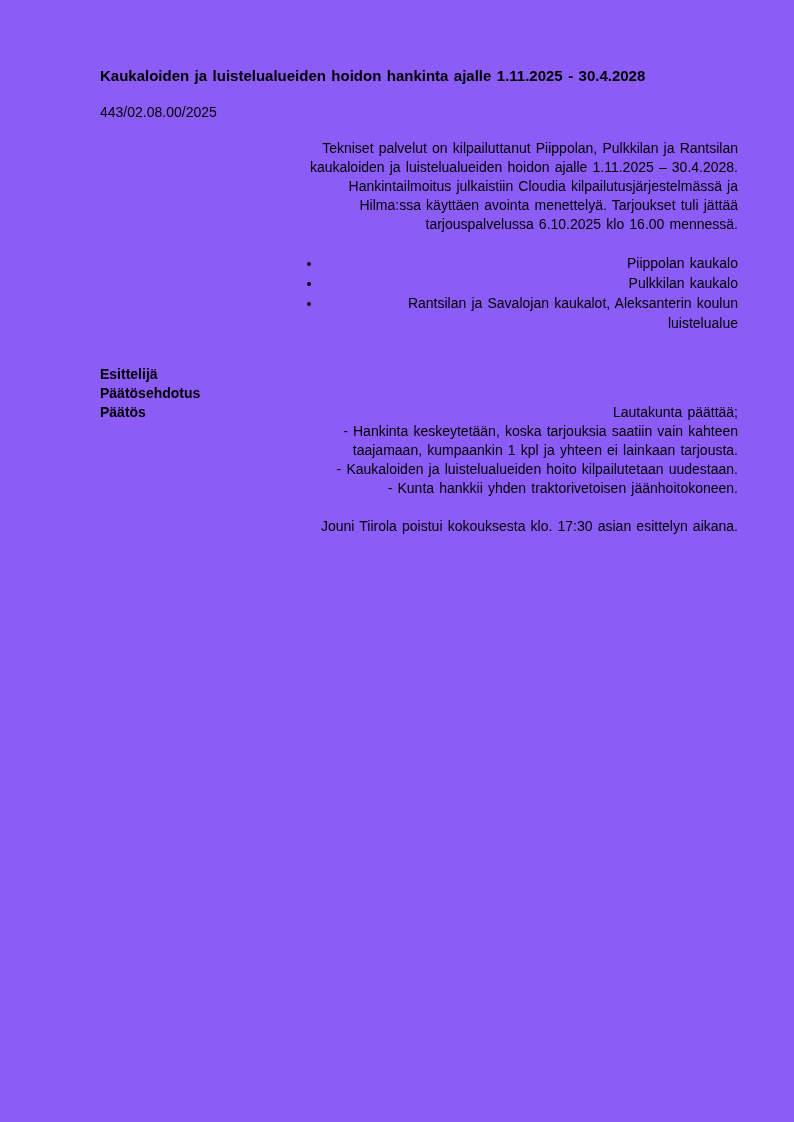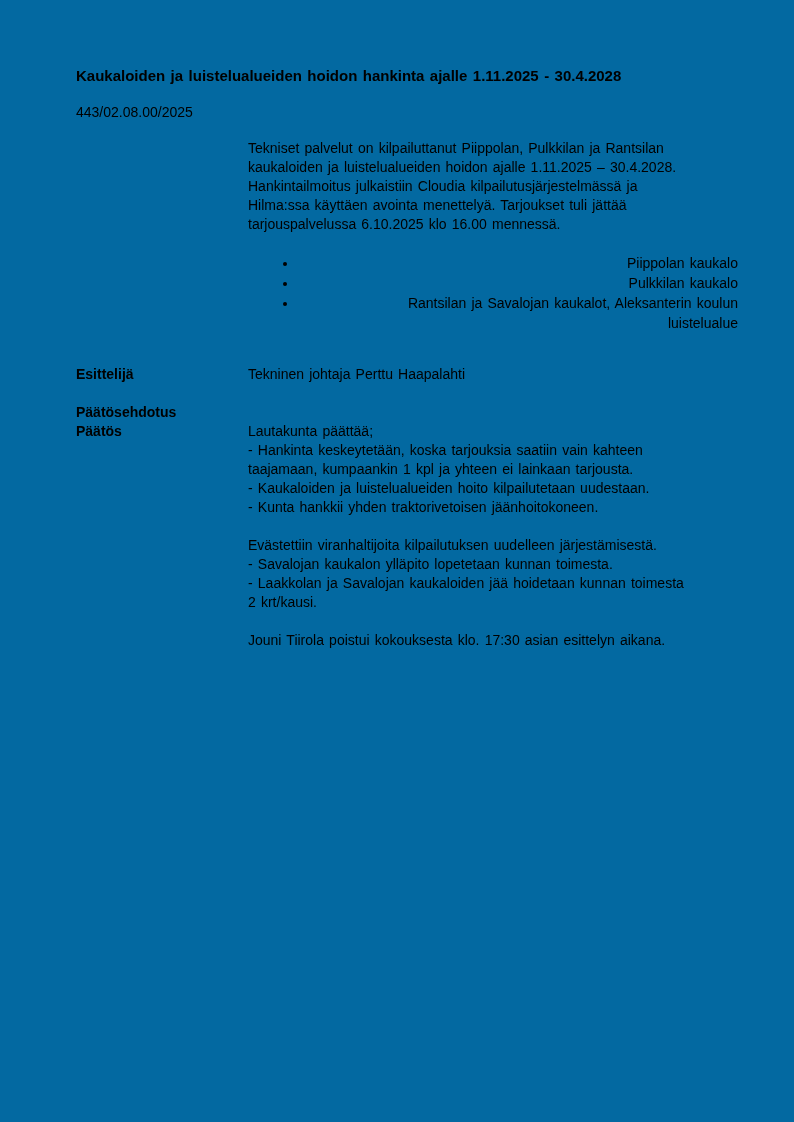--- a/index.html
+++ b/index.html
@@ -4,23 +4,23 @@
 <style>
   html, body {
     margin: 0;
     padding: 0;
     background: #ffffff;
   }
   .page {
     position: relative;
     width: 794px;
     height: 1122px;
-    background: #0369a1;
+    background: #8b5cf6;
     box-sizing: border-box;
-    padding: 66px 56px 0 76px;
+    padding: 66px 56px 0 100px;
     font-family: "Liberation Sans", "DejaVu Sans", sans-serif;
     color: #000000;
     font-size: 14px;
     line-height: 19px;
     word-spacing: 0.09em;
     overflow: hidden;
   }
   .doc-title {
     font-size: 15px;
     font-weight: bold;
@@ -38,20 +38,21 @@
   }
   .row.intro-row { margin-top: 17px; }
   .row.first-section { margin-top: 13px; }
   .label-col {
     font-weight: bold;
     white-space: pre-line;
   }
   .body-col p {
     margin: 0 0 19px 0;
     white-space: pre-line;
+    text-align: right;
   }
   .body-col ul {
     margin: 0 0 19px 0;
     padding: 0 0 0 50px;
     list-style: disc outside;
     text-align: right;
   }
   .body-col li {
     white-space: pre-line;
     line-height: 20px;
@@ -80,38 +81,31 @@
         <li>Piippolan kaukalo</li>
         <li>Pulkkilan kaukalo</li>
         <li>Rantsilan ja Savalojan kaukalot, Aleksanterin koulun
 luistelualue</li>
       </ul>
     </div>
   </div>
 
   <div class="row first-section">
     <div class="label-col">Esittelijä</div>
-    <div class="body-col">
-      <p>Tekninen johtaja Perttu Haapalahti</p>
-    </div>
   </div>
 
   <div class="row">
     <div class="label-col">Päätösehdotus</div>
   </div>
 
   <div class="row">
     <div class="label-col">Päätös</div>
     <div class="body-col">
       <p>Lautakunta päättää;
 - Hankinta keskeytetään, koska tarjouksia saatiin vain kahteen
 taajamaan, kumpaankin 1 kpl ja yhteen ei lainkaan tarjousta.
 - Kaukaloiden ja luistelualueiden hoito kilpailutetaan uudestaan.
 - Kunta hankkii yhden traktorivetoisen jäänhoitokoneen.</p>
-      <p>Evästettiin viranhaltijoita kilpailutuksen uudelleen järjestämisestä.
-- Savalojan kaukalon ylläpito lopetetaan kunnan toimesta.
-- Laakkolan ja Savalojan kaukaloiden jää hoidetaan kunnan toimesta
-2 krt/kausi.</p>
       <p>Jouni Tiirola poistui kokouksesta klo. 17:30 asian esittelyn aikana.</p>
     </div>
   </div>
 
 </div>
 
 </body></html>

